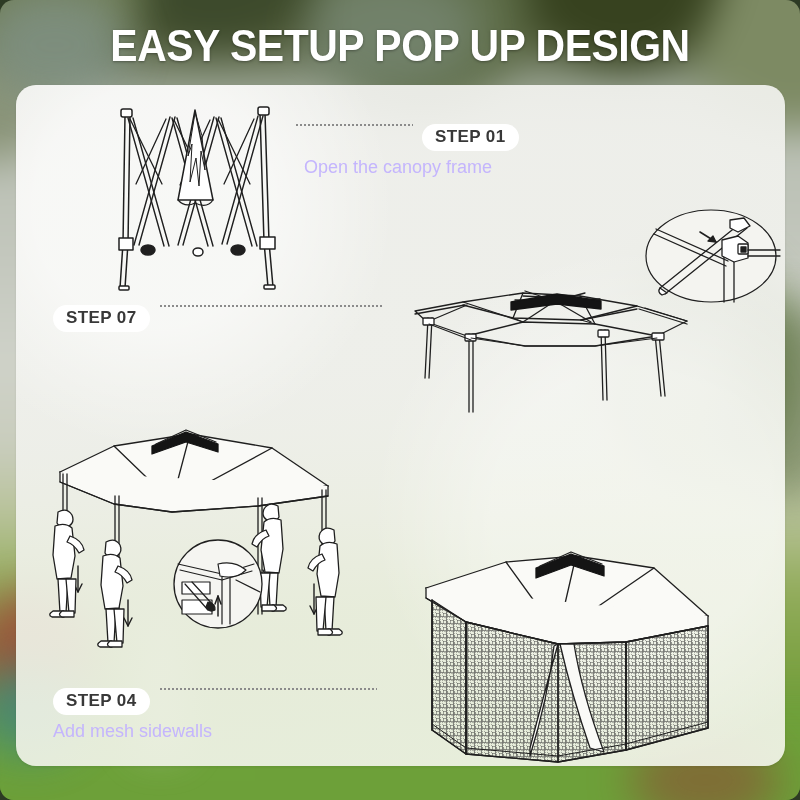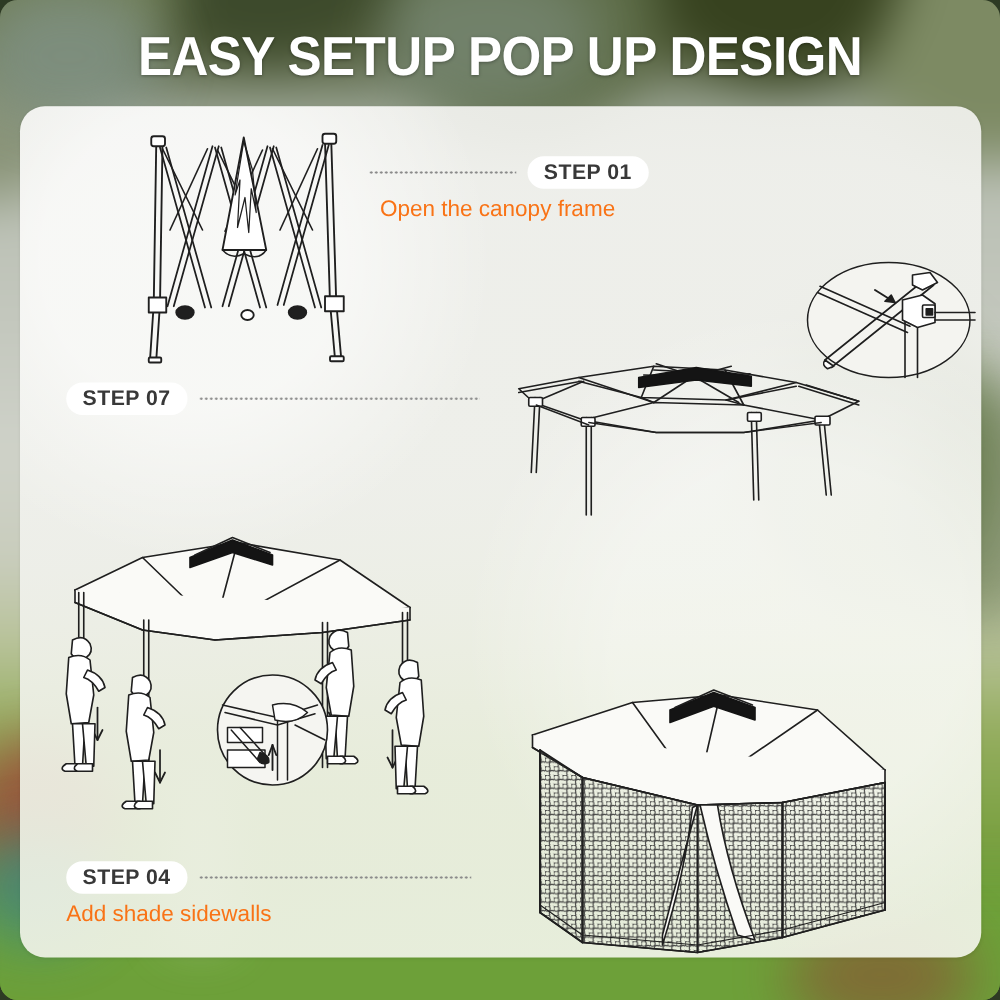--- a/index.html
+++ b/index.html
@@ -72,21 +72,21 @@
   .card-sheen{
     position:absolute;inset:0;
     background:
       radial-gradient(circle at 18% 18%, rgba(255,255,255,.55) 0 120px, transparent 240px),
       radial-gradient(circle at 80% 62%, rgba(255,255,255,.35) 0 140px, transparent 260px);
     pointer-events:none;
   }
 
   
   .step{position:absolute;}
-  .step-head{display:flex;align-items:center;height:27px;}
+  .step-head{display:flex;height:27px;}
   .badge{
     background:#ffffff;
     color:#383838;
     font-size:17px;
     font-weight:bold;
     letter-spacing:.4px;
     padding:4px 13px 5px 13px;
     border-radius:14px;
     line-height:17px;
     white-space:nowrap;
@@ -94,21 +94,21 @@
   }
   .leader{
     height:2px;flex:0 0 auto;
     background-image:radial-gradient(circle, #8b8b8b 0 .9px, transparent 1.1px);
     background-size:4px 2px;
     background-repeat:repeat-x;
     background-position:0 50%;
   }
   .step-desc{
     margin-top:4px;
-    color:#f97316;
+    color:#c4b5fd;
     font-size:18px;
     line-height:25px;
     font-family:"Liberation Sans", sans-serif;
     white-space:pre-line;
   }
   .step-desc.right{margin-left:9px;}
 
   
   #step-01{left:295px;top:124px;}
   #step-01 .leader{width:118px;margin-right:9px;}
@@ -402,16 +402,16 @@
       <span class="leader"></span>
     </div>
   </div>
 
 
   <div class="step" id="step-04">
     <div class="step-head">
       <span class="badge">STEP 04</span>
       <span class="leader"></span>
     </div>
-    <div class="step-desc">Add shade sidewalls</div>
+    <div class="step-desc">Add mesh sidewalls</div>
   </div>
 
 </div>
 
 </body></html>

